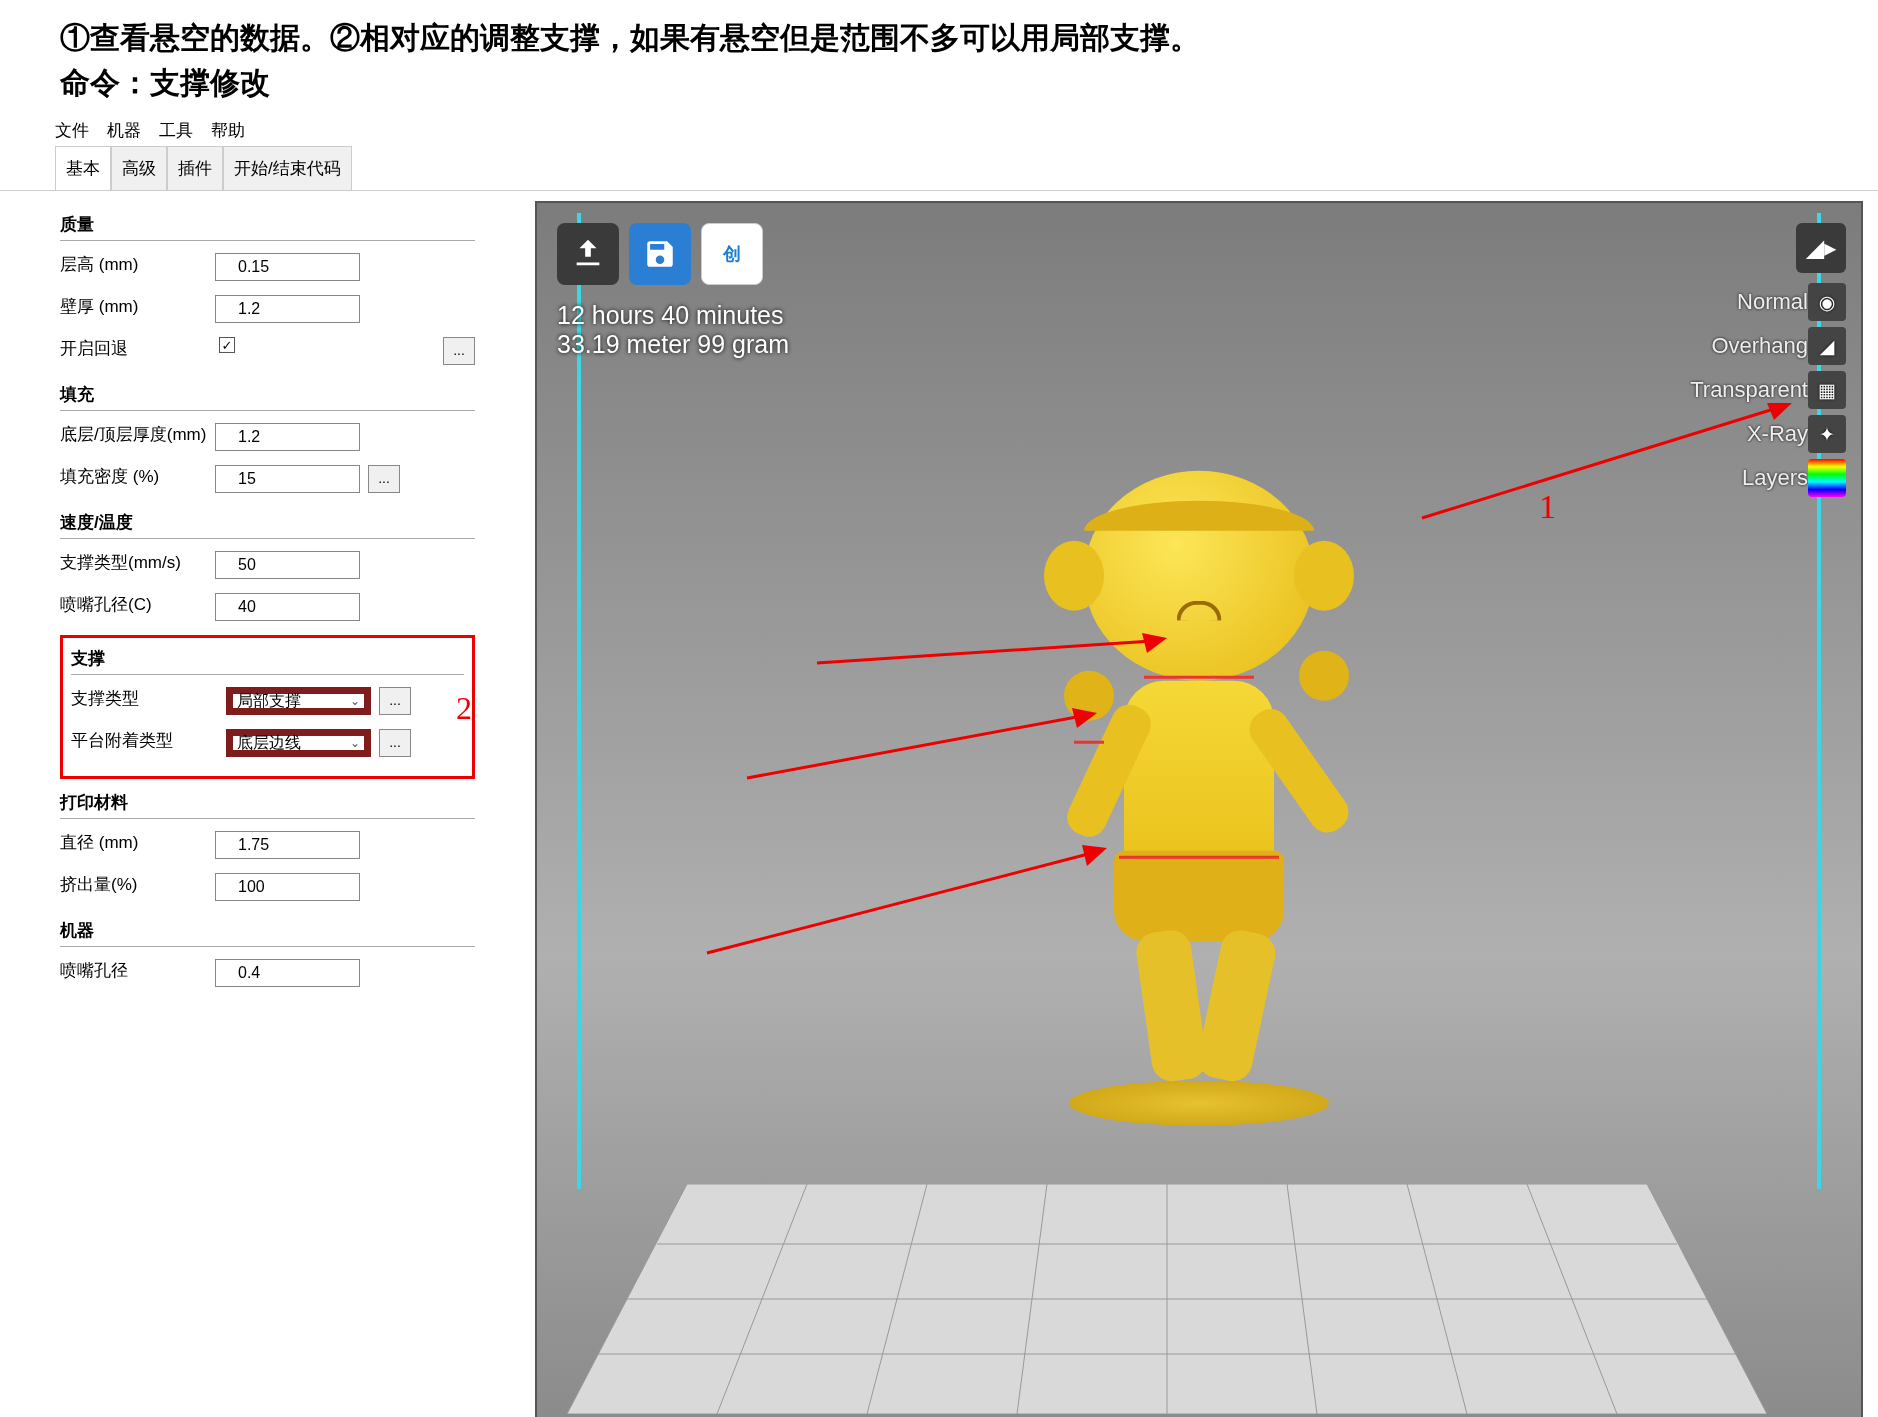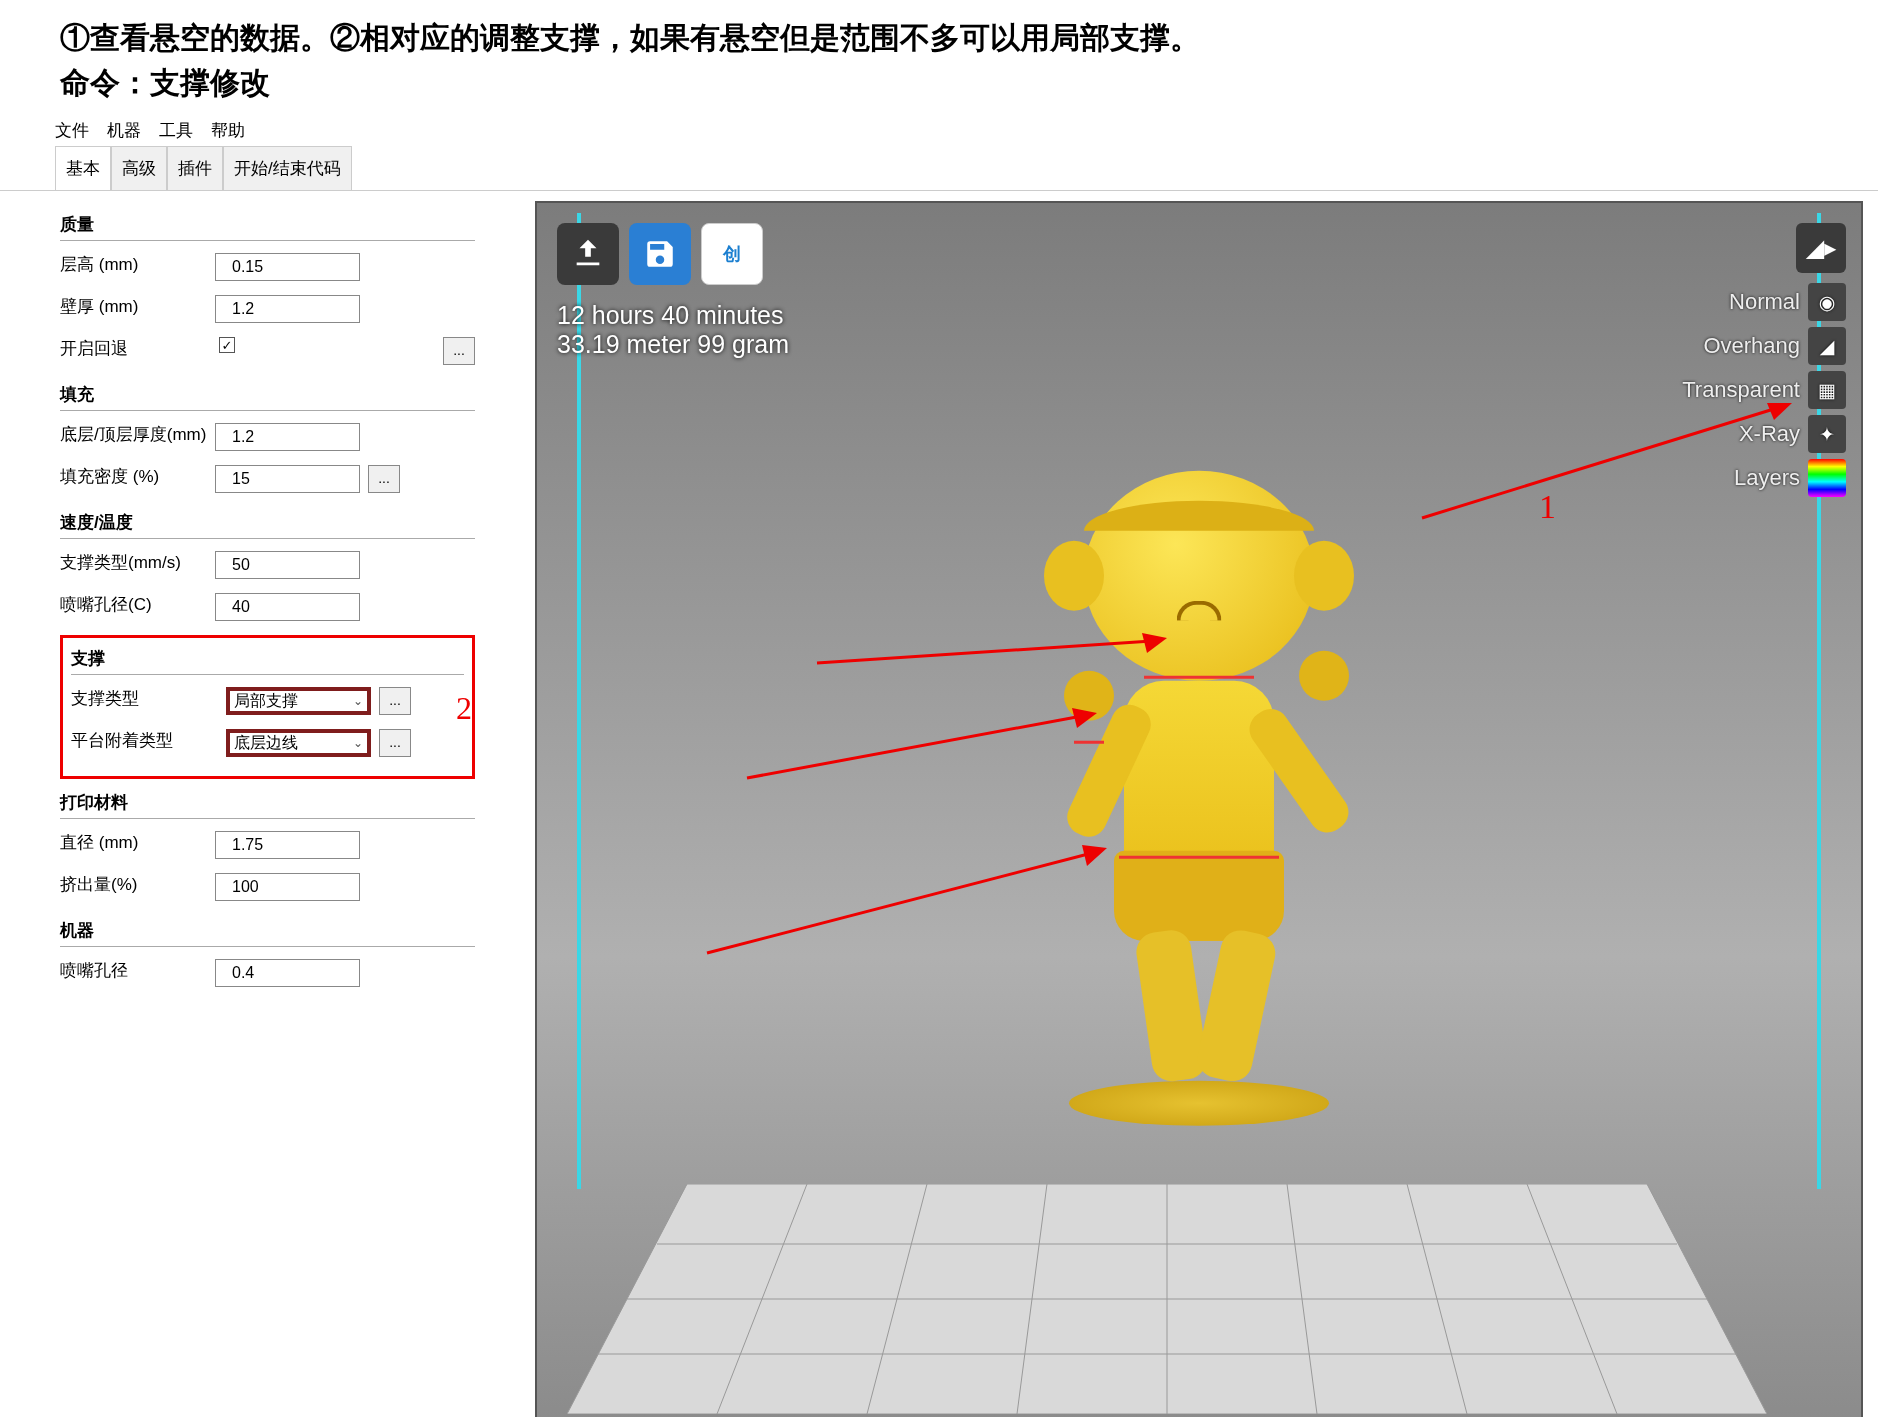--- a/index.html
+++ b/index.html
@@ -7,36 +7,36 @@
   .header-text { padding: 15px 60px 10px 60px; font-size: 30px; font-weight: bold; line-height: 1.5; }
   .app { display: flex; height: 1280px; }
   .menubar { font-size: 17px; padding: 4px 55px; display:flex; gap:18px; }
   .tabbar { font-size: 17px; padding: 0 55px; display:flex; border-bottom:1px solid #ccc; }
   .tab { padding:10px 10px; border:1px solid #ccc; border-bottom:none; background:#f0f0f0; }
   .tab.active { background:#fff; }
   .sidebar { width: 530px; padding: 10px 55px 0 60px; font-size: 17px; }
   .section-title { font-weight: bold; border-bottom:1px solid #aaa; padding:4px 0; margin-top:8px; }
   .row { display:flex; align-items:flex-start; margin:12px 0; height:30px; }
   .row-label { width:155px; }
-  .row-input { width:145px; height:28px; border:1px solid #888; padding:0 16px; font-size:16px; background:#fff; }
-  .row-select { width:145px; height:28px; border:4px solid #7f1d1d; padding:0 4px; font-size:16px; background:#fff; display:flex; justify-content:space-between; align-items:center; }
+  .row-input { width:145px; height:28px; border:1px solid #888; padding:0 22px; font-size:16px; background:#fff; }
+  .row-select { width:145px; height:28px; border:7px solid #7f1d1d; padding:0 4px; font-size:16px; background:#fff; display:flex; justify-content:space-between; align-items:center; }
   .chev { font-size:12px; color:#555; }
   .btn-dots { width:32px; height:28px; border:1px solid #888; background:#f0f0f0; margin-left:8px; text-align:center; line-height:24px; font-size:14px; }
   .checkbox { width:16px; height:16px; border:1px solid #555; display:inline-flex; justify-content:center; align-items:center; font-size:13px; margin-left:4px; }
   .highlight-box { border:3px solid #e00; padding:5px 8px; margin:8px 0 6px 0; }
   .highlight-box .section-title { margin-top:0; }
   .viewport { flex:1; position:relative; margin:10px 15px 10px 5px; background:linear-gradient(#7c7c7c,#b0b0b0 60%, #888); border:2px solid #555; overflow:hidden; }
   .top-icons { position:absolute; top:20px; left:20px; display:flex; gap:10px; }
   .top-icon { width:62px; height:62px; border-radius:8px; display:flex; justify-content:center; align-items:center; }
   .top-icon.dark { background:#3a3a3a; }
   .top-icon.blue { background:#2a7fd4; }
   .top-icon.white { background:#fff; border:1px solid #ccc; }
   .print-info { position:absolute; top:98px; left:20px; color:#fff; font-size:25px; text-shadow:0 0 4px #000; }
   .view-modes { position:absolute; top:20px; right:15px; display:flex; flex-direction:column; gap:6px; align-items:flex-end; }
-  .view-mode { display:flex; align-items:center; gap:8px; color:#eee; font-size:22px; text-shadow:0 0 3px #000; }
+  .view-mode { display:flex; align-items:center; color:#eee; font-size:22px; text-shadow:0 0 3px #000; }
   .vm-icon { width:38px; height:38px; background:#444; border-radius:4px; display:flex; justify-content:center; align-items:center; font-size:19px; color:#fff; }
   .vm-top { width:50px; height:50px; background:#3a3a3a; border-radius:6px; display:flex; justify-content:center; align-items:center; font-size:24px; color:#fff; margin-bottom:4px; }
   .marker1 { position:absolute; top:285px; right:305px; color:#e00; font-size:34px; font-family:serif; }
   .marker2 { position:absolute; color:#e00; font-size:32px; left:456px; top:690px; font-family:serif; }
   .arrow-svg { position:absolute; overflow:visible; }
   .grid-floor { position:absolute; bottom:45px; left:30px; right:30px; height:230px; }
   .build-left { position:absolute; left:40px; top:10px; bottom:270px; width:4px; background:#3ad7e6; }
   .build-right { position:absolute; right:40px; top:10px; bottom:270px; width:4px; background:#3ad7e6; }
   .model { position:absolute; left:50%; top:50%; transform:translate(-50%,-55%); }
   .pedestal { width:260px; height:45px; background:radial-gradient(ellipse at center,#e6c230,#c99e10); border-radius:50%; margin:-12px auto 0; }

